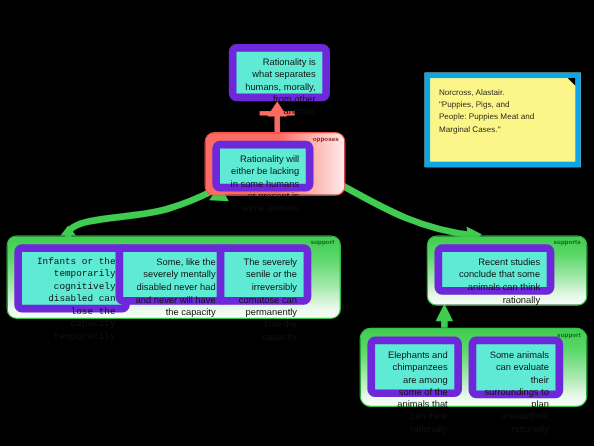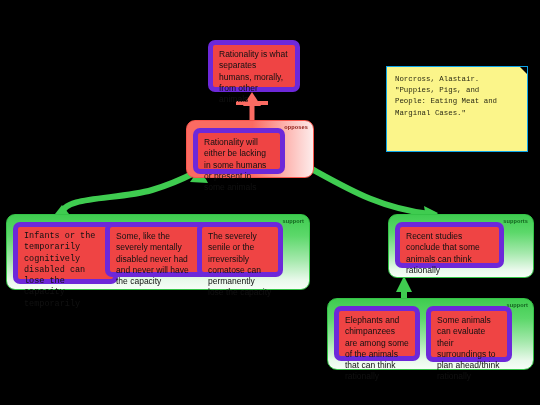--- a/index.html
+++ b/index.html
@@ -26,27 +26,28 @@
     left: 0; top: 0;
     width: 540px;
     height: 405px;
     pointer-events: none;
   }
 
   
   .claim-box {
     position: absolute;
     box-sizing: border-box;
-    background: #ef4444;
-    border: 5px solid #6d28d9;
+    background: #5eead4;
+    border: 7px solid #6d28d9;
     border-radius: 7px;
     padding: 4px 6px 3px 6px;
     font-size: 8.5px;
     line-height: 11.3px;
     color: #111111;
+    text-align: right;
   }
 
   
   .group {
     position: absolute;
     box-sizing: border-box;
     border-radius: 9px;
   }
   .group.opposes {
     background: linear-gradient(to right, #fb6b62 0%, #fb6b62 52%, #fdb3ae 78%, #fdeceb 100%);
@@ -71,23 +72,23 @@
   .group .claim-box {
     position: absolute;
     top: 7px;
   }
 
   
   .sticky {
     position: absolute;
     box-sizing: border-box;
     background: #fbf58a;
-    border: 1px solid #0ea5e9;
+    border: 5px solid #0ea5e9;
     padding: 7px 8px 5px 8px;
-    font-family: Liberation Mono, monospace;
+    font-family: Liberation Sans, sans-serif;
     font-size: 7.4px;
     line-height: 11.2px;
     color: #2b2b16;
   }
   .sticky .fold {
     position: absolute;
     top: 0;
     right: 0;
     width: 0; height: 0;
     border-top: 7px solid #000000;
@@ -163,17 +164,17 @@
     </div>
     <div class="claim-box" style="left:98px; width:86px; height:56px;">
       <span>Some animals can evaluate their surroundings to plan ahead/think rationally</span>
     </div>
   </div>
 
   <div class="sticky" style="left:386px; top:66px; width:142px; height:86px;">
     <span class="fold"></span>
     <div class="sticky-line">Norcross, Alastair.</div>
     <div class="sticky-line">"Puppies, Pigs, and</div>
-    <div class="sticky-line">People: Eating Meat and</div>
+    <div class="sticky-line">People: Puppies Meat and</div>
     <div class="sticky-line">Marginal Cases."</div>
   </div>
 
 </div>
 
 </body></html>

